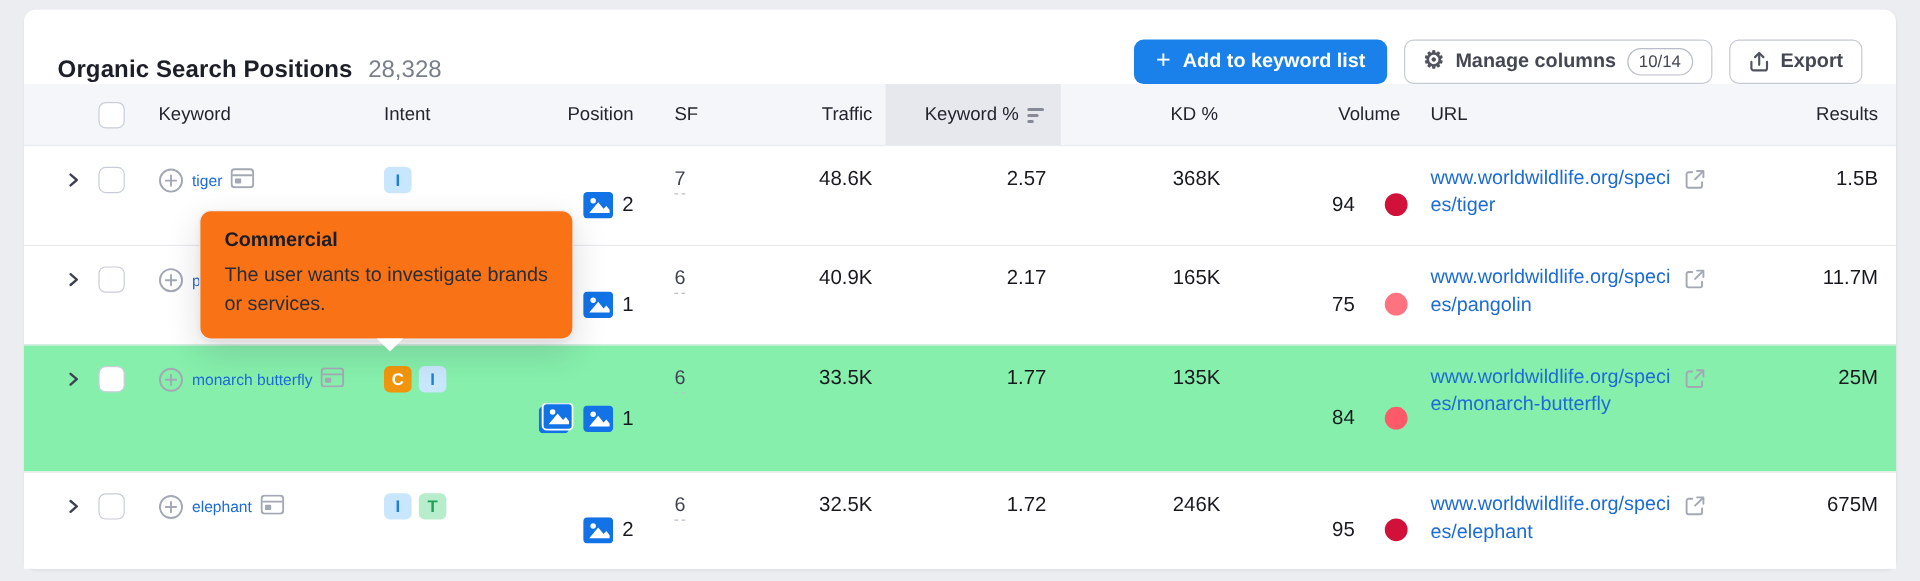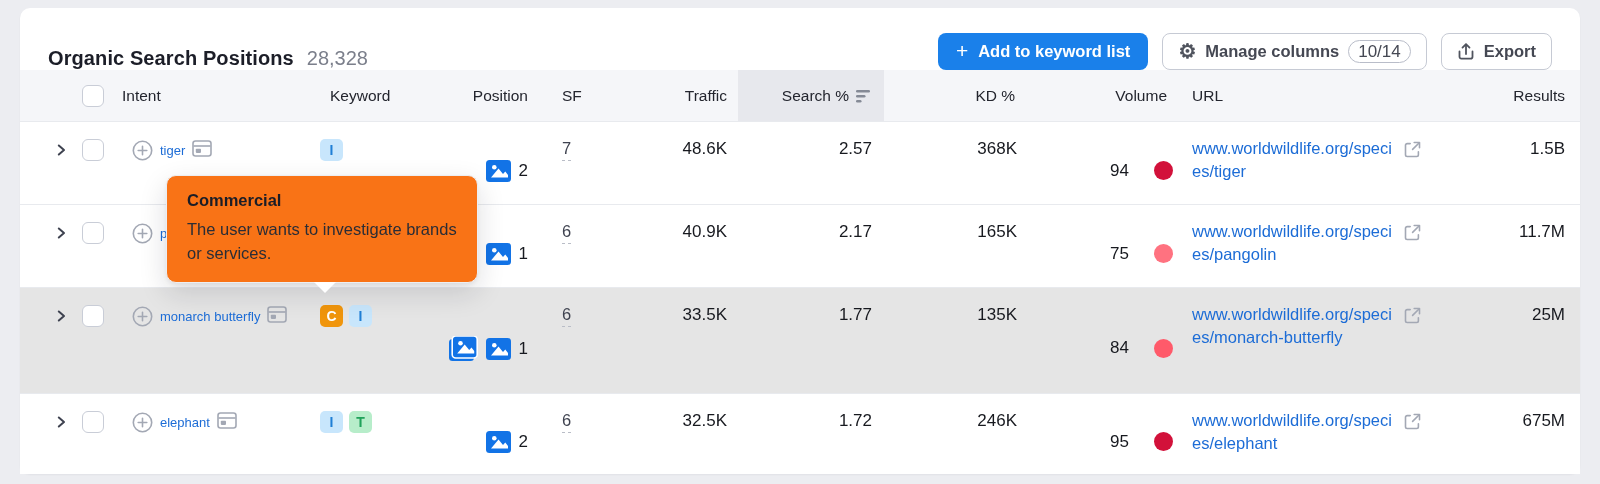--- a/index.html
+++ b/index.html
@@ -24,21 +24,21 @@
   .title-wrap { display:flex; align-items:baseline; }
   .page-title { font-size:20px; font-weight:700; color:#1c1e28; letter-spacing:.1px; }
   .title-count { font-size:20px; color:#7b7f8b; margin-left:13px; }
   .actions { display:flex; align-items:center; gap:14px; }
   .btn { height:37px; border-radius:8px; display:flex; align-items:center; cursor:pointer; font-size:16.5px; }
   .btn-primary { background:#1a80ea; color:#fff; font-weight:700; padding:0 18px; gap:10px; border:none; }
   .btn-primary .plus-glyph { font-size:21px; font-weight:400; line-height:1; margin-top:-2px; }
   .btn-secondary { background:#fff; border:1px solid #c6cad4; color:#454853; font-weight:600; padding:0 15px; gap:9px; }
   .pill {
     border:1px solid #b9bdc9; border-radius:12px; height:23px; line-height:21px;
-    padding:0 9px; font-size:17px; font-weight:400; color:#454853;
+    padding:0 9px; font-size:14px; font-weight:400; color:#454853;
   }
   .gear-glyph { font-size:20px; line-height:1; color:#50545e; margin-top:-1px; }
   
   .grid {
     display:grid;
     grid-template-columns:32px 42px 198px 120px 96px 44px 158px 146px 146px 150px 250px 140px;
     padding:0 10px 0 28px;
   }
   .thead {
     height:52px; background:#f5f6f9; font-size:15.5px; color:#23252e;
@@ -51,21 +51,21 @@
   .th-sf { padding-left:26px; }
   .th-traffic { padding-right:11px; }
   .th-tpct { background:#e7e8ed; padding-right:12px; gap:7px; }
   .th-vol { padding-right:13px; }
   .th-kd { padding-right:15px; }
   .th-url { padding-left:12px; }
   .th-res { padding-right:5px; }
   
   .trow { border-top:1px solid #e8eaee; background:#fff; }
   .trow:first-child { border-top:none; }
-  .trow.hl { background:#e5e5e5; }
+  .trow.hl { background:#86efac; }
   .trow:nth-child(1){ min-height:82px; }
   .trow:nth-child(2){ min-height:83px; }
   .trow:nth-child(3){ min-height:106px; }
   .trow:nth-child(4){ min-height:81px; }
   .cell { font-size:17px; }
   .c-expand { padding:21px 0 0 6px; }
   .c-check { padding-top:17px; padding-left:2px; }
   .checkbox {
     display:inline-block; width:22px; height:22px; border:1.5px solid #c9cdd7;
     border-radius:6px; background:#fff; cursor:pointer;
@@ -139,27 +139,27 @@
         <span>Export</span>
       </button>
     </div>
   </div>
 
   <div class="grid thead">
     <div></div>
     <div class="th-checkbox">
       <span class="checkbox"></span>
     </div>
+    <div style="padding-left:10px;">Keyword</div>
     <div>Intent</div>
-    <div style="padding-left:10px;">Keyword</div>
     <div class="th-right th-pos">Position</div>
     <div class="th-sf">SF</div>
     <div class="th-right th-traffic">Traffic</div>
     <div class="th-right th-tpct">
-      <span>Search %</span>
+      <span>Keyword %</span>
       <span>
         <svg width="16" height="14" viewBox="0 0 16 14">
           <rect x="0" y="1" width="14" height="2.6" rx="1.3" fill="#858a96"></rect>
           <rect x="0" y="6" width="9.5" height="2.6" rx="1.3" fill="#858a96"></rect>
           <rect x="0" y="11" width="5.5" height="2.6" rx="1.3" fill="#858a96"></rect>
         </svg>
       </span>
     </div>
     <div class="th-right th-kd">KD %</div>
     <div class="th-right th-vol">Volume</div>

